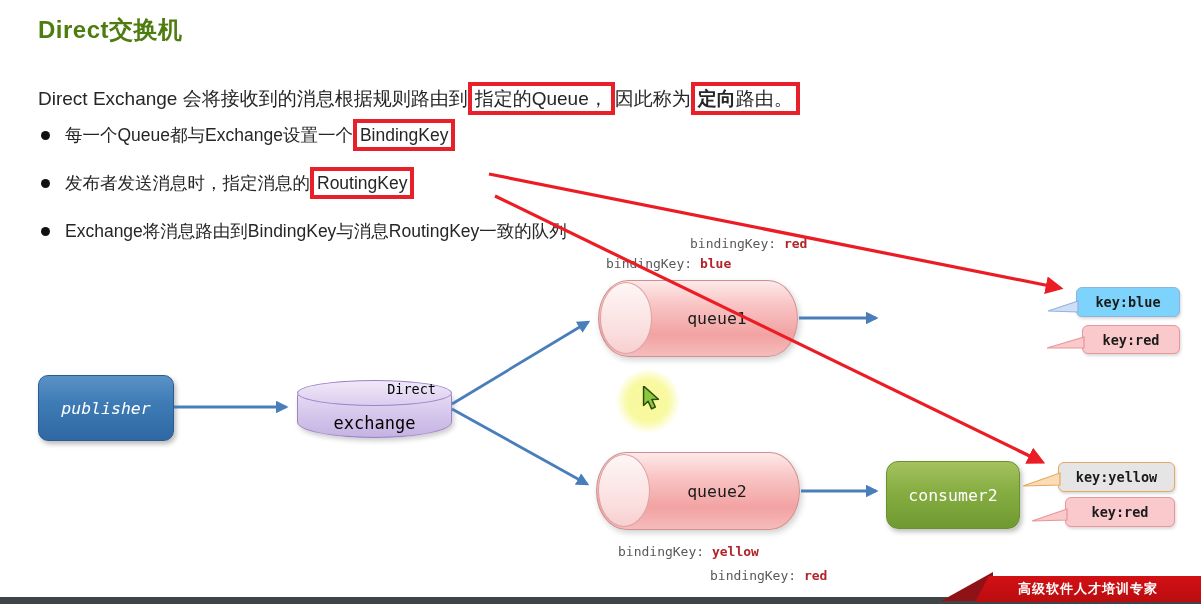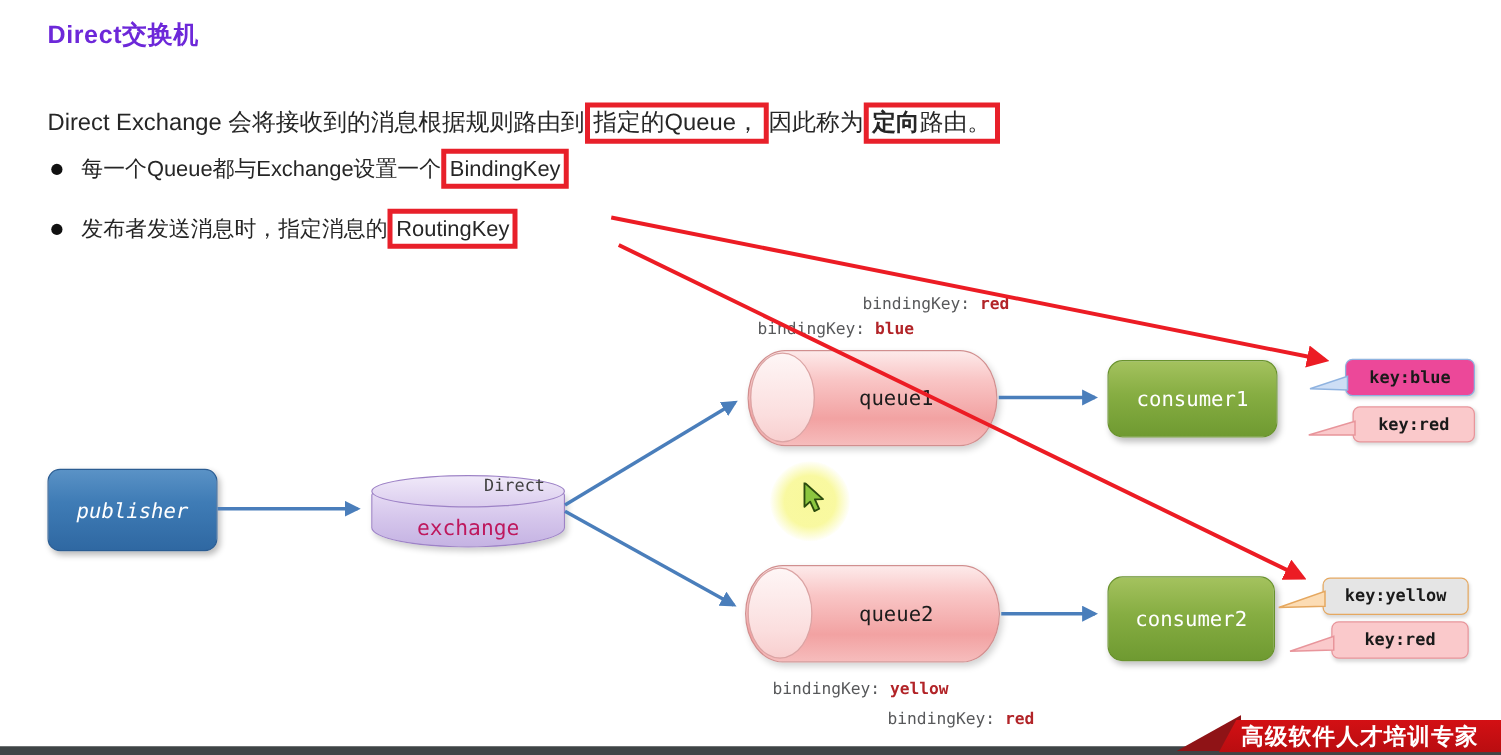--- a/index.html
+++ b/index.html
@@ -5,21 +5,21 @@
   html,body{margin:0;padding:0;}
   body{
     width:1201px;height:604px;background:#ffffff;overflow:hidden;
     font-family:"Liberation Sans","DejaVu Sans",sans-serif;
   }
   .slide{position:relative;width:1201px;height:604px;background:#fff;overflow:hidden;}
 
   
   .title{
     position:absolute;left:38px;top:14px;margin:0;
-    font-size:20px;font-weight:700;color:#6d28d9;letter-spacing:.5px;
+    font-size:24px;font-weight:700;color:#4d7c0f;letter-spacing:.5px;
   }
   .intro{
     position:absolute;left:38px;top:84px;margin:0;width:900px;
     font-size:19px;color:#262626;line-height:30px;white-space:nowrap;
   }
   .redbox{border:4px solid #e8202a;padding:2px 3px;}
   .bullets{
     position:absolute;left:38px;top:124px;margin:0;padding:0;list-style:none;
     font-size:17.5px;color:#262626;
   }
@@ -75,26 +75,26 @@
     border:1.5px solid #9d82c6;
     border-radius:6px 6px 78px 78px / 3px 3px 16px 16px;
     box-shadow:2px 3px 5px rgba(0,0,0,.2);
   }
   .exchange .etop{
     position:absolute;left:0;top:0;width:100%;height:26px;box-sizing:border-box;
     background:linear-gradient(180deg,#f0e9f9 0%,#dbcdee 100%);
     border:1.5px solid #9d82c6;border-radius:50%;
   }
   .exchange .etype{
-    position:absolute;top:1px;right:16px;font-size:13.5px;color:#404040;z-index:2;
+    position:absolute;top:1px;right:16px;font-size:13.5px;color:#000000;z-index:2;
     font-family:"DejaVu Sans Mono","Liberation Mono",monospace;
   }
   .exchange .elabel{
     position:absolute;bottom:5px;left:0;width:100%;text-align:center;
-    font-size:17px;color:#be185d;z-index:2;
+    font-size:17px;color:#000000;z-index:2;
     font-family:"DejaVu Sans Mono","Liberation Mono",monospace;
   }
 
   
   .bk{
     position:absolute;z-index:20;font-size:13px;color:#58595b;white-space:pre;
     font-family:"DejaVu Sans Mono","Liberation Mono",monospace;
   }
   .bk b{color:#b22428;font-weight:700;}
   .bk-q1red{left:690px;top:236px;}
@@ -102,21 +102,21 @@
   .bk-q2yellow{left:618px;top:544px;}
   .bk-q2red{left:710px;top:568px;}
 
   
   .tag{
     position:absolute;z-index:20;display:flex;align-items:center;justify-content:center;
     font-size:13.5px;font-weight:700;color:#1a1a1a;border-radius:6px;
     font-family:"DejaVu Sans Mono","Liberation Mono",monospace;
     box-shadow:1px 2px 3px rgba(0,0,0,.15);
   }
-  .tag-blue  {left:1076px;top:287px;width:102px;height:28px;background:#ec4899;border:1.5px solid #8fb3e0;}
+  .tag-blue  {left:1076px;top:287px;width:102px;height:28px;background:#7dd3fc;border:1.5px solid #8fb3e0;}
   .tag-red1  {left:1082px;top:325px;width:96px; height:27px;background:#fac9cb;border:1.5px solid #e8959b;}
   .tag-yellow{left:1058px;top:462px;width:115px;height:28px;background:#e5e5e5;border:1.5px solid #e5a860;}
   .tag-red2  {left:1065px;top:497px;width:108px;height:28px;background:#fac9cb;border:1.5px solid #e8959b;}
 
   
   .overlay{position:absolute;left:0;top:0;width:1201px;height:604px;z-index:40;pointer-events:none;}
   .cursor-glow{
     position:absolute;left:616px;top:369px;width:64px;height:64px;border-radius:50%;z-index:5;
     background:radial-gradient(circle,rgba(248,248,150,.95) 0%,rgba(248,248,150,.9) 45%,rgba(248,248,150,0) 72%);
   }
@@ -126,36 +126,37 @@
   .bottom-bar{position:absolute;left:0;bottom:0;width:100%;height:7px;background:#3f4446;z-index:30;}
   .banner-tri{
     position:absolute;left:941px;top:572px;width:52px;height:29px;background:#8f1316;z-index:31;
     clip-path:polygon(0 100%,100% 0,100% 100%);
   }
   .banner{
     position:absolute;left:975px;top:576px;width:226px;height:26px;z-index:32;
     background:linear-gradient(180deg,#d31014 0%,#b90d10 100%);
     clip-path:polygon(14px 0,100% 0,100% 100%,0 100%);
     display:flex;align-items:center;justify-content:center;
-    color:#fff;font-size:18px;letter-spacing:1px;
+    color:#fff;font-size:13px;letter-spacing:1px;
     font-family:"Liberation Serif","DejaVu Serif",serif;font-weight:700;
   }
 </style>
 </head>
 <body>
 
 <div class="slide">
 
   <h1 class="title">Direct交换机</h1>
 
   <p class="intro"><span>Direct Exchange 会将接收到的消息根据规则路由到</span><span class="redbox"><span>指定的Queue，</span></span><span>因此称为</span><span class="redbox"><b>定向</b><span>路由。</span></span></p>
 
   <ul class="bullets">
     <li><span>每一个Queue都与Exchange设置一个</span><span class="redbox"><span>BindingKey</span></span></li>
     <li><span>发布者发送消息时，指定消息的</span><span class="redbox"><span>RoutingKey</span></span></li>
+    <li><span>Exchange将消息路由到BindingKey与消息RoutingKey一致的队列</span></li>
   </ul>
 
   <div class="cursor-glow"></div>
   <svg class="cursor-svg" width="20" height="24" viewBox="0 0 15 21">
     <polygon points="1,0 1,17 5,13.4 8,20 11.3,18.4 8.3,11.8 14,11.6" fill="#8cc63f" stroke="#2c4c0e" stroke-width="1.3" stroke-linejoin="round"></polygon>
   </svg>
 
   <div class="node publisher">
     <span>publisher</span>
   </div>
@@ -172,23 +173,20 @@
     <div class="qface"></div>
     <div class="qlabel">queue1</div>
   </div>
 
   <div class="queue queue2">
     <div class="qbody"></div>
     <div class="qface"></div>
     <div class="qlabel">queue2</div>
   </div>
 
-  <div class="node consumer consumer1">
-    <span>consumer1</span>
-  </div>
   <div class="node consumer consumer2">
     <span>consumer2</span>
   </div>
 
   <div class="bk bk-q1red"><span>bindingKey: </span><b>red</b></div>
   <div class="bk bk-q1blue"><span>bindingKey: </span><b>blue</b></div>
   <div class="bk bk-q2yellow"><span>bindingKey: </span><b>yellow</b></div>
   <div class="bk bk-q2red"><span>bindingKey: </span><b>red</b></div>
 
   <div class="tag tag-blue">

